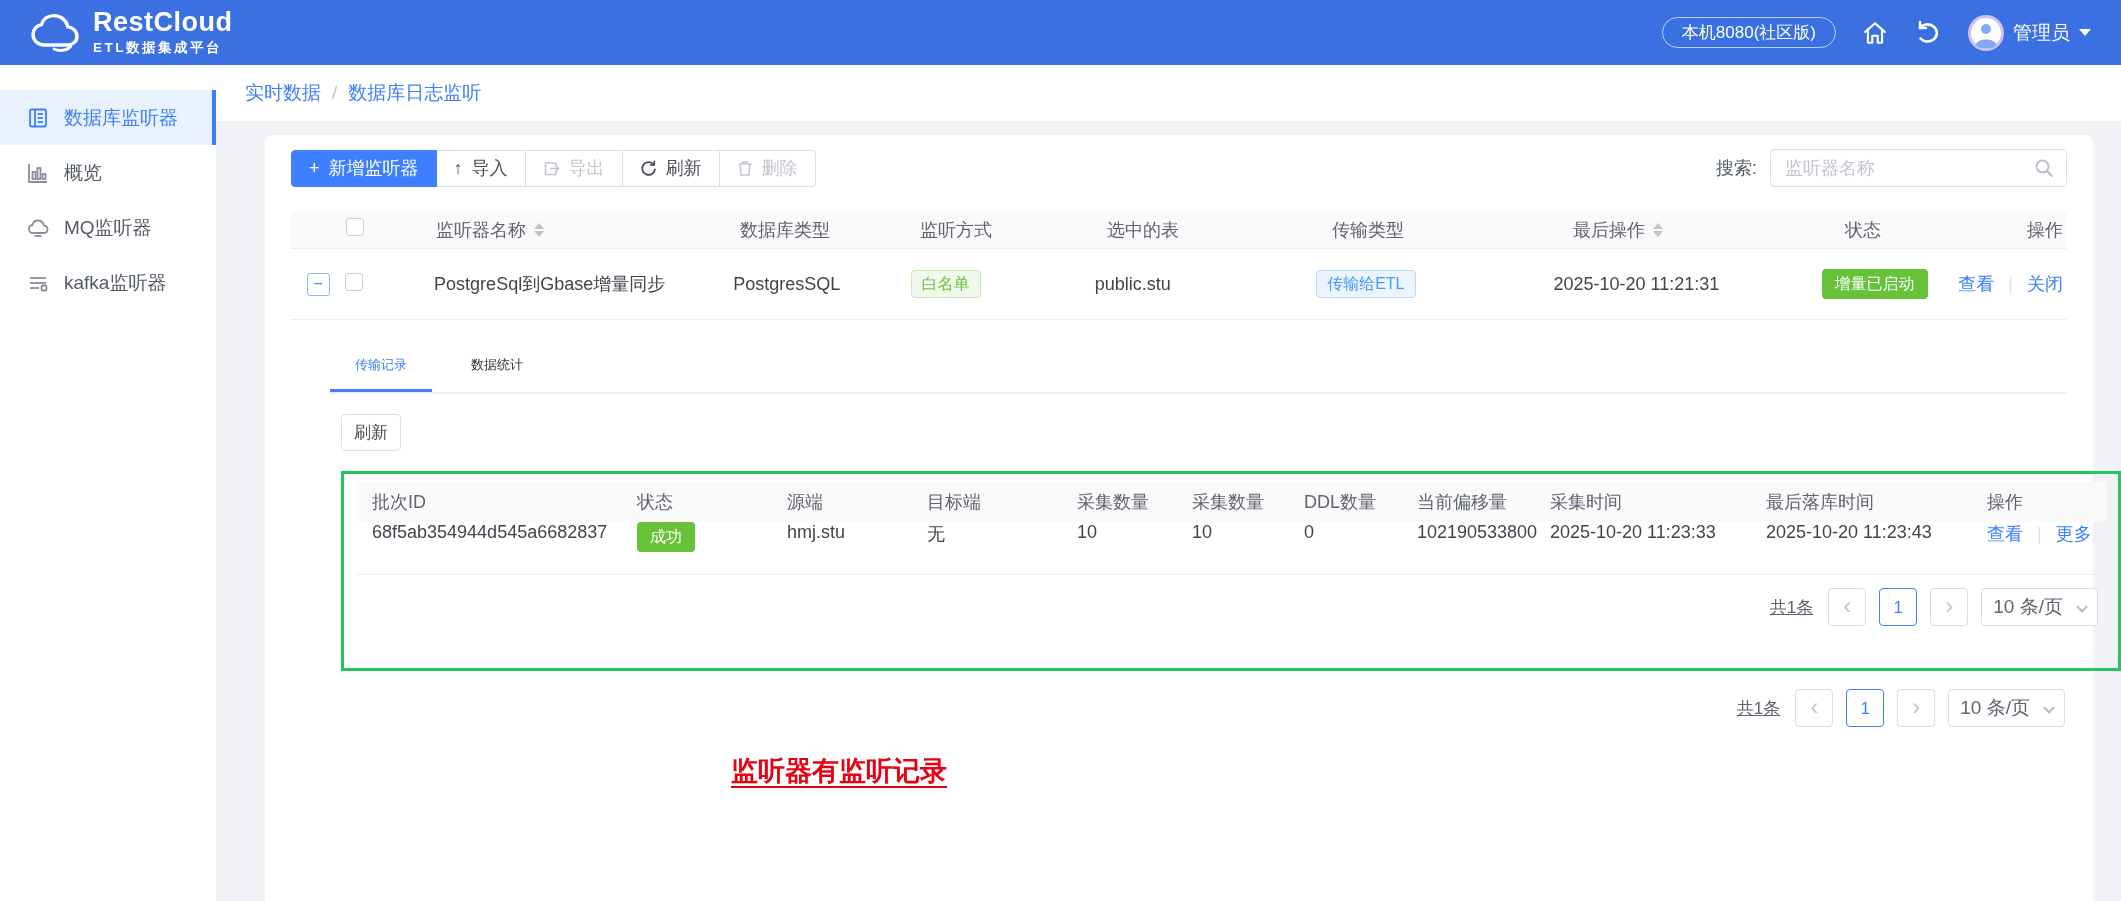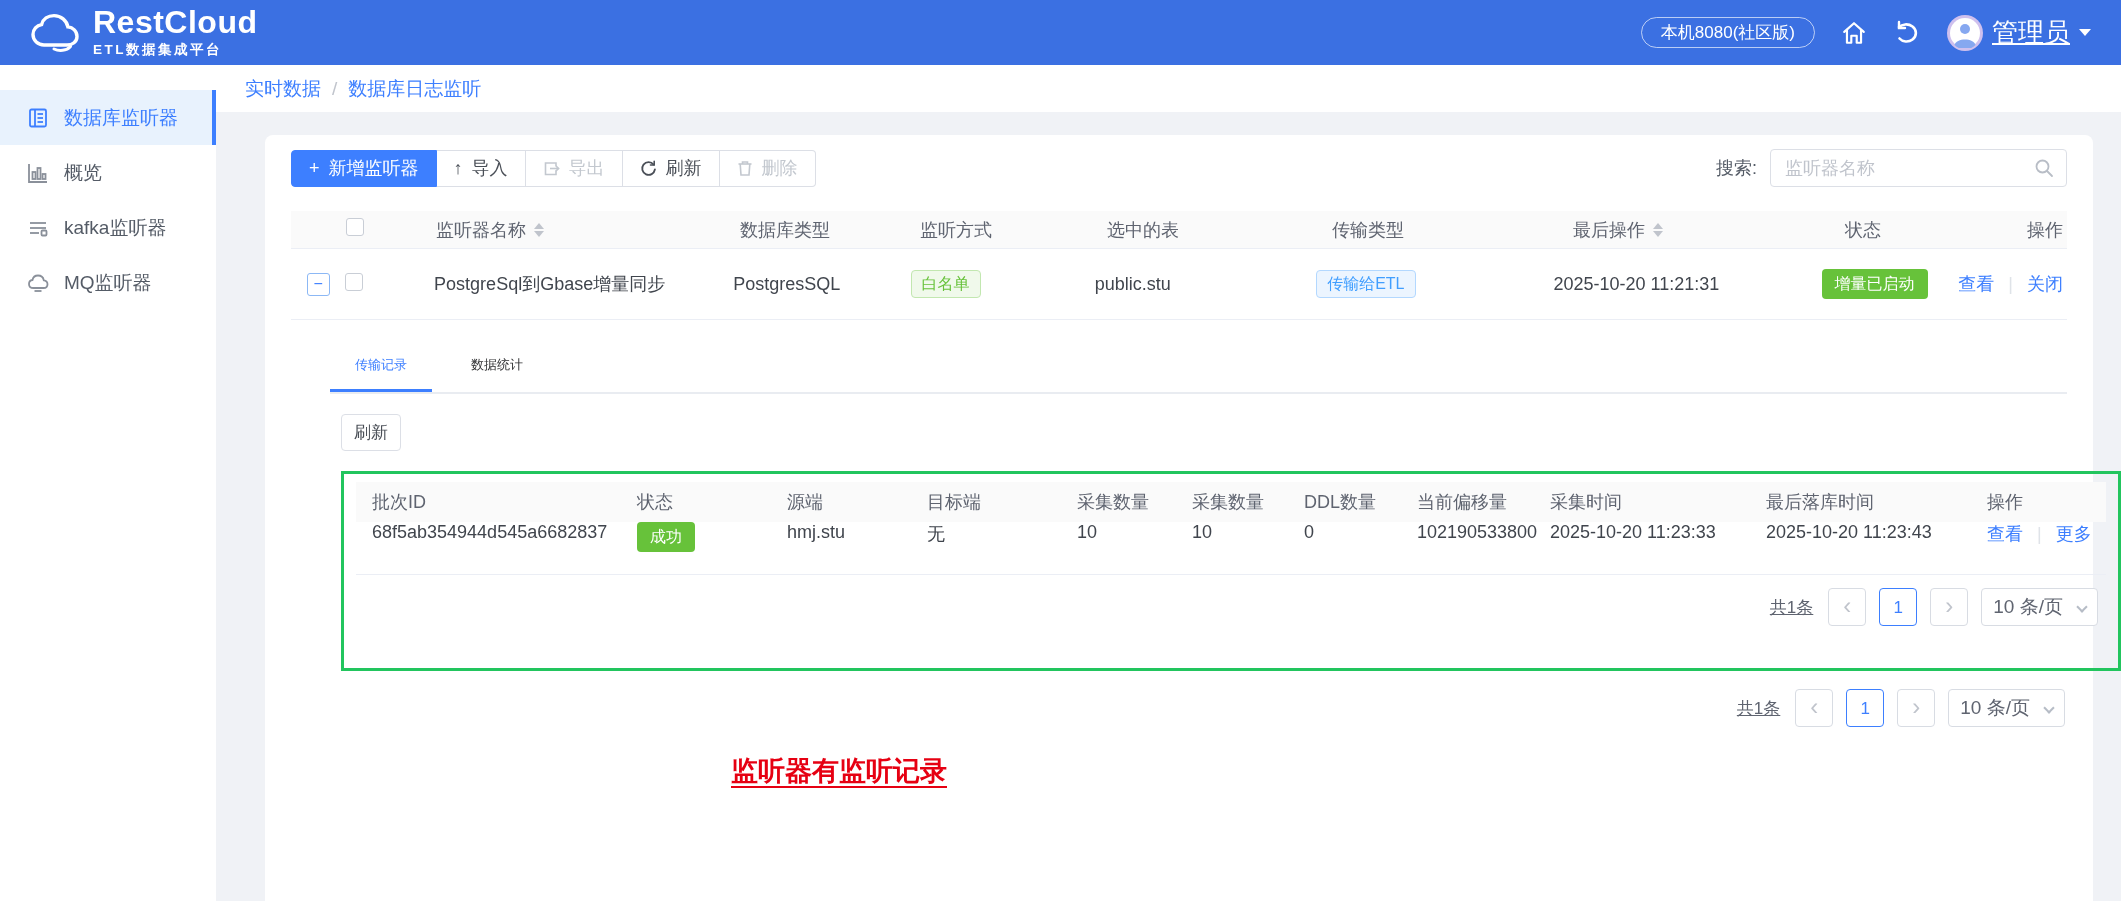--- a/index.html
+++ b/index.html
@@ -2,40 +2,40 @@
 <html><head>
 <meta charset="utf-8">
 <style>
   * { margin:0; padding:0; box-sizing:border-box; }
   html,body { width:2121px; height:901px; }
   body { font-family:"Liberation Sans","DejaVu Sans",sans-serif; position:relative; background:#f0f2f6; overflow:hidden; color:#40454d; }
 
   
   .hdr { position:absolute; top:0; left:0; width:2121px; height:65px; background:#3b70e2; display:flex; align-items:center; justify-content:space-between; padding:0 30px; z-index:9; }
   .brand { display:flex; align-items:center; gap:13px; color:#fff; }
-  .brand-title { font-size:32px; font-weight:bold; letter-spacing:.5px; line-height:1.05; }
+  .brand-title { font-size:27px; font-weight:bold; letter-spacing:.5px; line-height:1.05; }
   .brand-sub { font-size:13.5px; letter-spacing:2.5px; font-weight:bold; margin-top:2px; }
   .hdr-right { display:flex; align-items:center; gap:26px; color:#fff; }
   .env-badge { border:1px solid rgba(255,255,255,.65); border-radius:20px; padding:6px 19px; font-size:17px; line-height:1; }
   .hicon { display:flex; align-items:center; cursor:pointer; }
   .avatar { width:36px; height:36px; border-radius:50%; background:#cfc0ee; display:flex; align-items:center; justify-content:center; overflow:hidden; }
   .user-wrap { display:flex; align-items:center; gap:9px; cursor:pointer; }
-  .user-name { font-size:26px;text-decoration:underline; }
+  .user-name { font-size:19px; }
   .caret-down-w { width:0; height:0; border-left:6px solid transparent; border-right:6px solid transparent; border-top:7px solid #fff; }
 
   
   .sidebar { position:absolute; top:65px; left:0; bottom:0; width:216px; background:#fff; padding-top:25px; z-index:5; }
   .side-item { height:55px; display:flex; align-items:center; gap:15px; padding-left:27px; font-size:19px; color:#545b66; cursor:pointer; position:relative; }
   .side-item .sicon { color:#8a909a; display:flex; }
   .side-item.active { background:#e8f2fd; color:#3d7fff; }
   .side-item.active .sicon { color:#3d7fff; }
   .side-item.active::after { content:""; position:absolute; right:0; top:0; bottom:0; width:4px; background:#3d7fff; }
 
   
-  .crumb-bar { position:absolute; left:216px; top:65px; right:0; height:47px; background:#fff; display:flex; align-items:center; padding-left:29px; font-size:19px; }
+  .crumb-bar { position:absolute; left:216px; top:65px; right:0; height:56px; background:#fff; display:flex; align-items:center; padding-left:29px; font-size:19px; }
   .crumb-link { color:#3d7fff; cursor:pointer; }
   .crumb-sep { color:#c0c4cc; margin:0 11px; }
 
   
   .content { position:absolute; left:216px; top:122px; right:0; bottom:0; background:#f0f2f6; }
   .card { position:absolute; left:49px; top:13px; width:1828px; bottom:0; background:#fff; border-radius:8px 8px 0 0; padding:14px 26px 0; }
 
   
   .toolbar { display:flex; align-items:center; height:38px; }
   .btn-group { display:flex; }
@@ -181,36 +181,36 @@
           <rect x="5.5" y="10" width="3" height="7"></rect>
           <rect x="10.5" y="6" width="3" height="11"></rect>
           <rect x="15.5" y="12" width="3" height="5"></rect>
       </svg>
     </span>
     <span>概览</span>
   </div>
   <div class="side-item">
     <span class="sicon">
       <svg width="22" height="22" viewBox="0 0 22 22" fill="none" stroke="currentColor" stroke-width="1.8">
+        <path d="M6.5 16 C3.8 16 2 14.2 2 11.9 C2 9.8 3.5 8.3 5.5 8 C6 5.4 8.2 3.5 11 3.5 C14 3.5 16.3 5.6 16.8 8.3 C19 8.6 20.5 10.2 20.5 12.2 C20.5 14.4 18.8 16 16.5 16 H6.5Z"></path>
+        <path d="M7.5 19 H14.5"></path>
+      </svg>
+    </span>
+    <span>MQ监听器</span>
+  </div>
+  <div class="side-item">
+    <span class="sicon">
+      <svg width="22" height="22" viewBox="0 0 22 22" fill="none" stroke="currentColor" stroke-width="1.8">
         <path d="M3 6 H19"></path>
           <path d="M3 11 H19"></path>
           <path d="M3 16 H12"></path>
           <rect x="14.5" y="13.5" width="5" height="5" rx="1"></rect>
       </svg>
     </span>
     <span>kafka监听器</span>
-  </div>
-  <div class="side-item">
-    <span class="sicon">
-      <svg width="22" height="22" viewBox="0 0 22 22" fill="none" stroke="currentColor" stroke-width="1.8">
-        <path d="M6.5 16 C3.8 16 2 14.2 2 11.9 C2 9.8 3.5 8.3 5.5 8 C6 5.4 8.2 3.5 11 3.5 C14 3.5 16.3 5.6 16.8 8.3 C19 8.6 20.5 10.2 20.5 12.2 C20.5 14.4 18.8 16 16.5 16 H6.5Z"></path>
-        <path d="M7.5 19 H14.5"></path>
-      </svg>
-    </span>
-    <span>MQ监听器</span>
   </div>
 </div>
 
 <div class="crumb-bar">
   <span class="crumb-link">实时数据</span>
   <span class="crumb-sep">/</span>
   <span class="crumb-link">数据库日志监听</span>
 </div>
 
 <div class="content">

